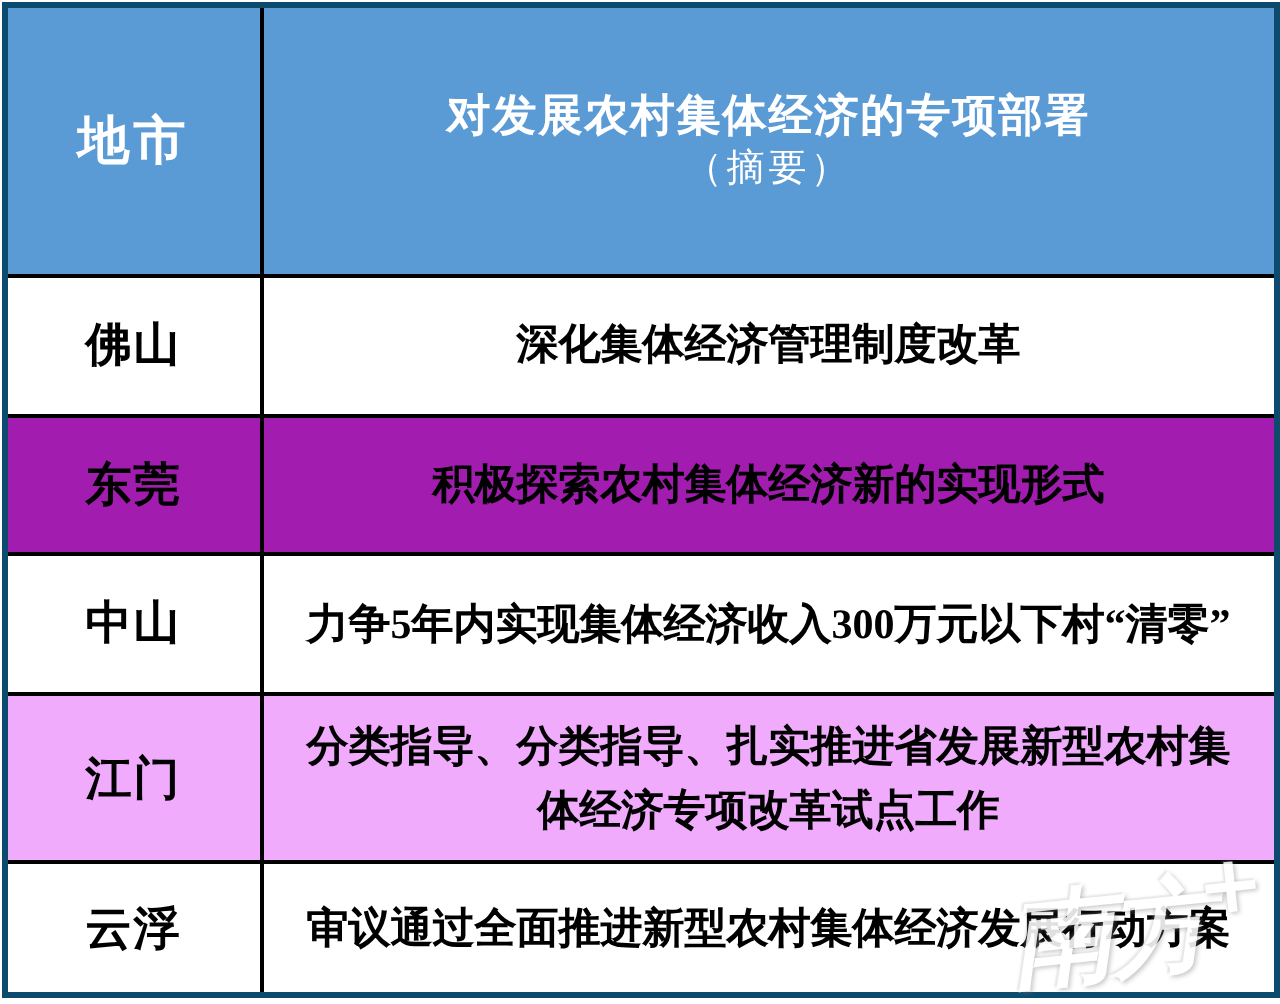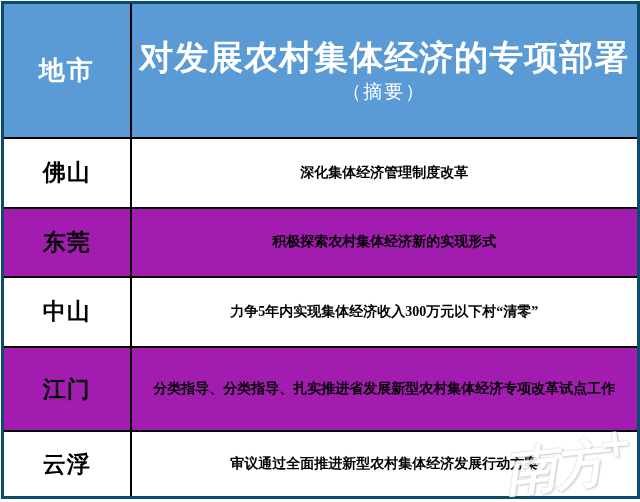--- a/index.html
+++ b/index.html
@@ -41,47 +41,47 @@
     background: #5B9BD5;
     color: #ffffff;
     font-family: "Liberation Sans", "DejaVu Sans", sans-serif;
     font-weight: bold;
   }
   .city-header-label {
     font-size: 26px;
     letter-spacing: 2px;
   }
   .h-title {
-    font-size: 34px;
+    font-size: 22px;
     letter-spacing: 1px;
     line-height: 1.25;
   }
   .h-sub {
     font-size: 19px;
     font-weight: normal;
     font-family: "Liberation Serif", "DejaVu Serif", serif;
     letter-spacing: 2px;
   }
 
   tbody td {
     color: #000000;
     font-weight: bold;
-    font-size: 14px;
+    font-size: 21px;
   }
   td.city-cell {
     font-size: 23px;
     letter-spacing: 1px;
   }
   td.deploy-cell {
     line-height: 1.55;
   }
   tr.row-1 { height: 69px; }
   tr.row-2 { height: 68px; background: #a21caf; }
   tr.row-3 { height: 69px; }
-  tr.row-4 { height: 83px; background: #a21caf; }
+  tr.row-4 { height: 83px; background: #f0abfc; }
   tr.row-5 { height: 65px; }
   .two-line-wrap {
     display: inline-block;
     max-width: 478px;
   }
 
   .watermark {
     position: absolute;
     right: 8px;
     bottom: 10px;

